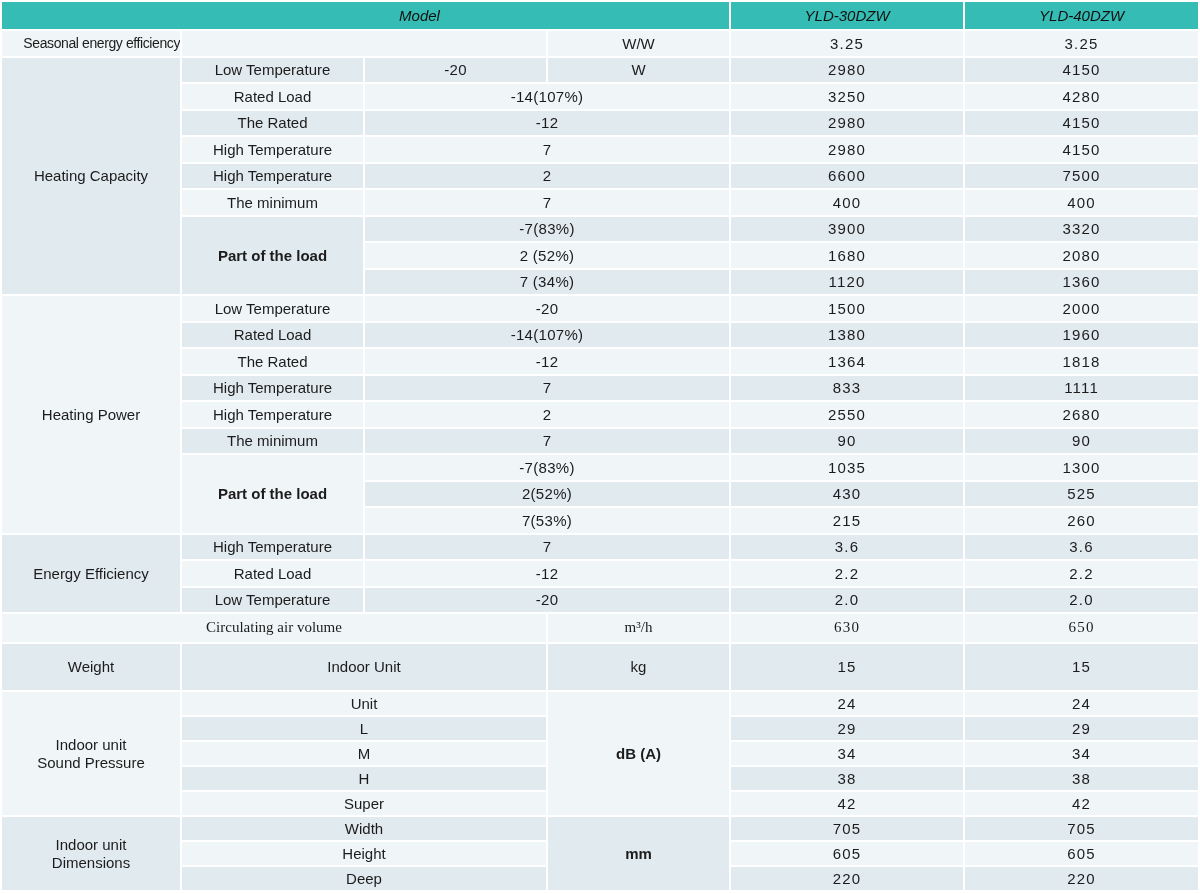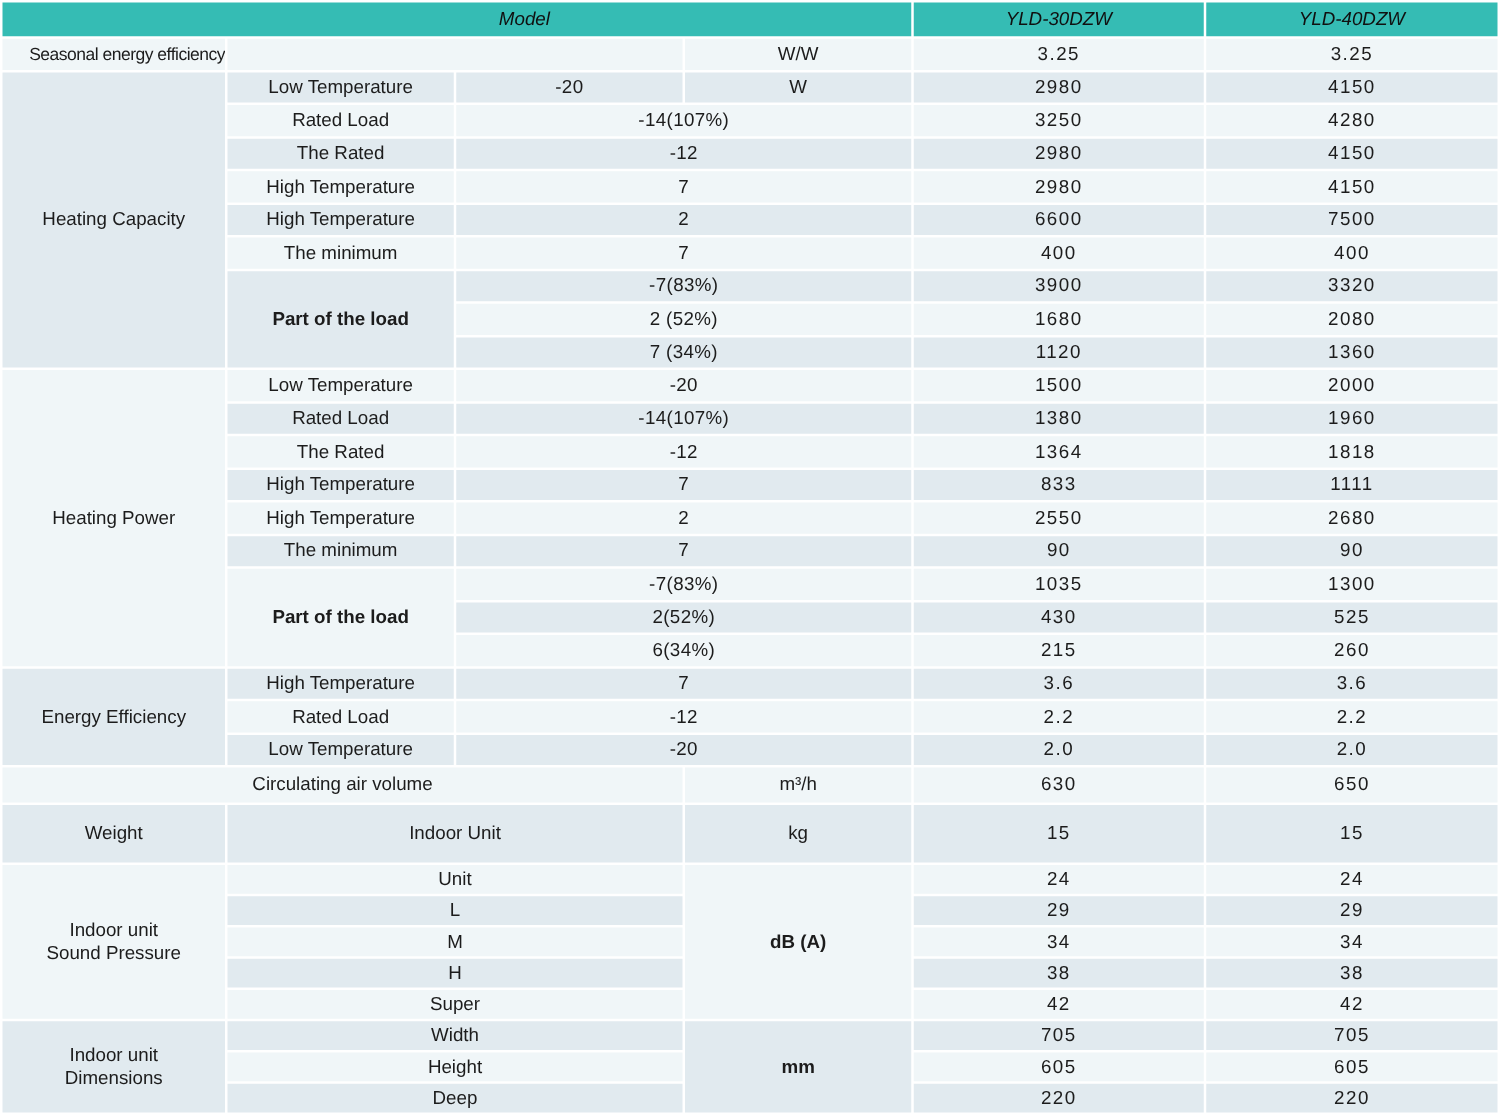--- a/index.html
+++ b/index.html
@@ -10,21 +10,21 @@
   
   #t tr.L td{background:#f0f6f8;}
   #t tr.D td{background:#e1eaef;}
   
   #t td.teal{background:#35bcb4;color:#101010;}
   #t td.g{background:#e3e9ed;}
   #t td.sp{background:#eef4f7;font-weight:bold;}
   
   #t tr{height:24.5px;}
   #t tr.r-head{height:27px;font-style:italic;}
-  #t tr.r-air{height:28px;}
+  #t tr.r-air{height:28px;font-family:Liberation Serif, serif;}
   #t tr.r-tall{height:46px;}
   #t tr.r-sm{height:23px;}
   
   #t td.model{padding-left:108px;}
   #t td.left{text-align:right;padding-left:2px;font-size:14px;letter-spacing:-0.4px;}
   #t td.pre{white-space:pre-line;}
   #t td.num{letter-spacing:1.2px;}
   #t td.cond{letter-spacing:0.3px;}
 </style>
 </head>
@@ -152,21 +152,21 @@
     <td colspan="2" class="cond">-7(83%)</td>
     <td class="num">1035</td>
     <td class="num">1300</td>
   </tr>
   <tr class="D">
     <td colspan="2" class="cond">2(52%)</td>
     <td class="num">430</td>
     <td class="num">525</td>
   </tr>
   <tr class="L">
-    <td colspan="2" class="cond">6(34%)</td>
+    <td colspan="2" class="cond">7(53%)</td>
     <td class="num">215</td>
     <td class="num">260</td>
   </tr>
 
   <tr class="D">
     <td rowspan="3" class="g">Energy Efficiency</td>
     <td>High Temperature</td>
     <td colspan="2" class="cond">7</td>
     <td class="num">3.6</td>
     <td class="num">3.6</td>

